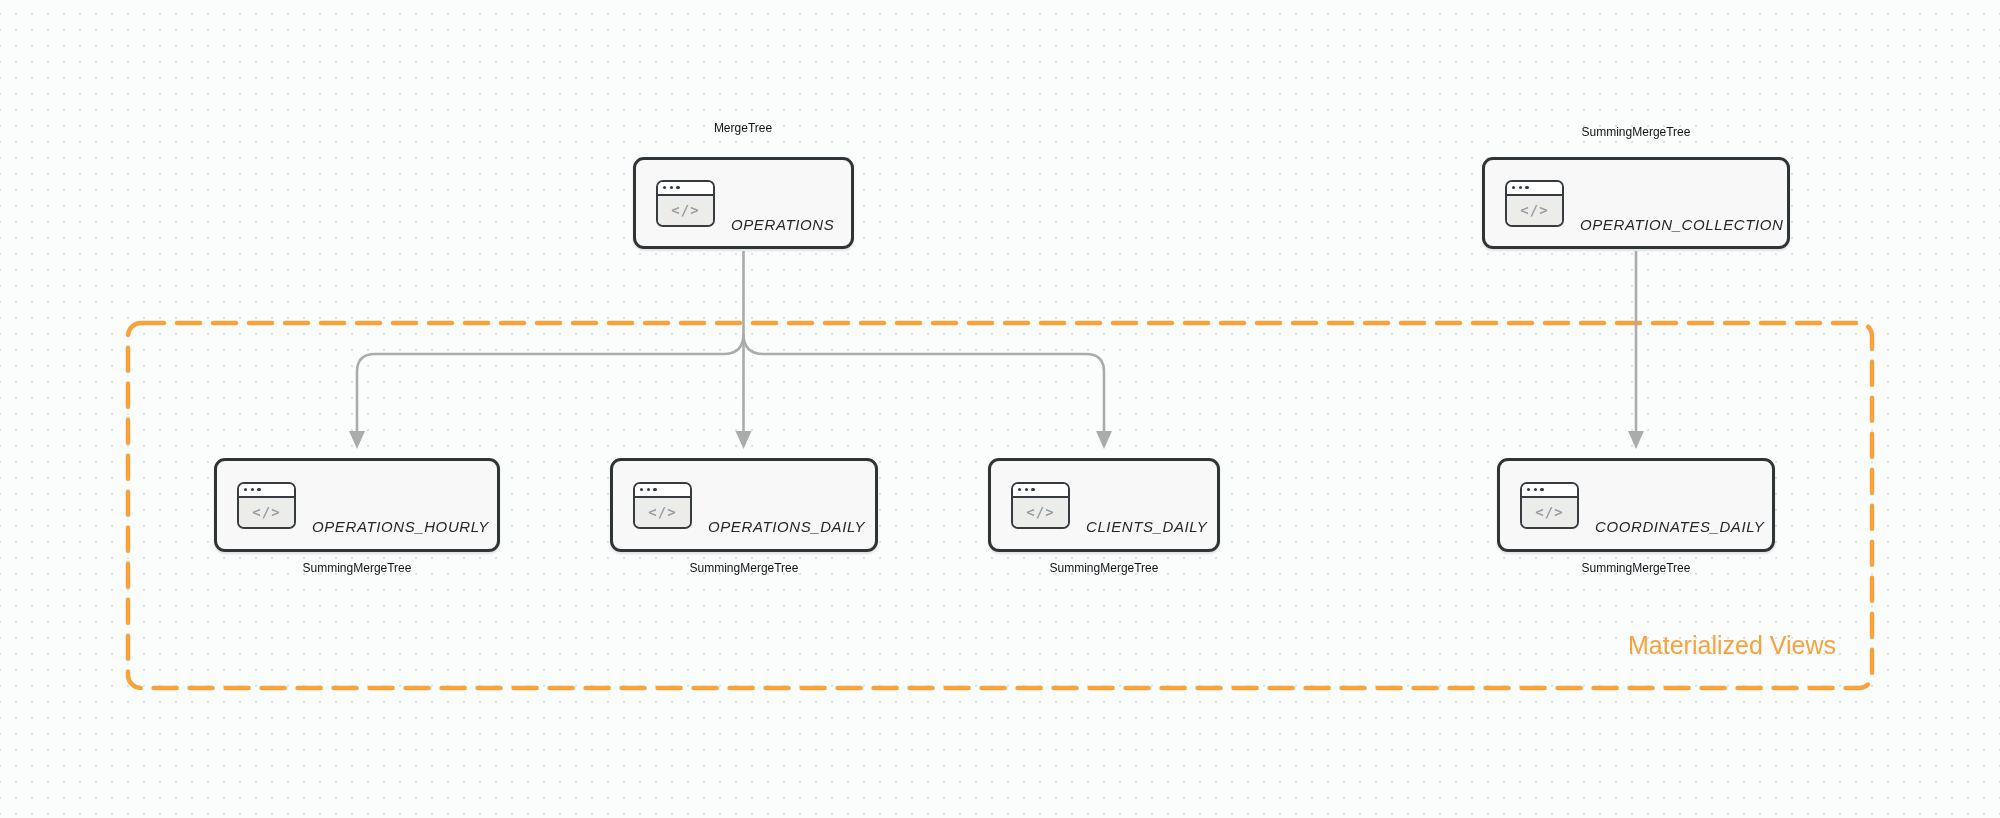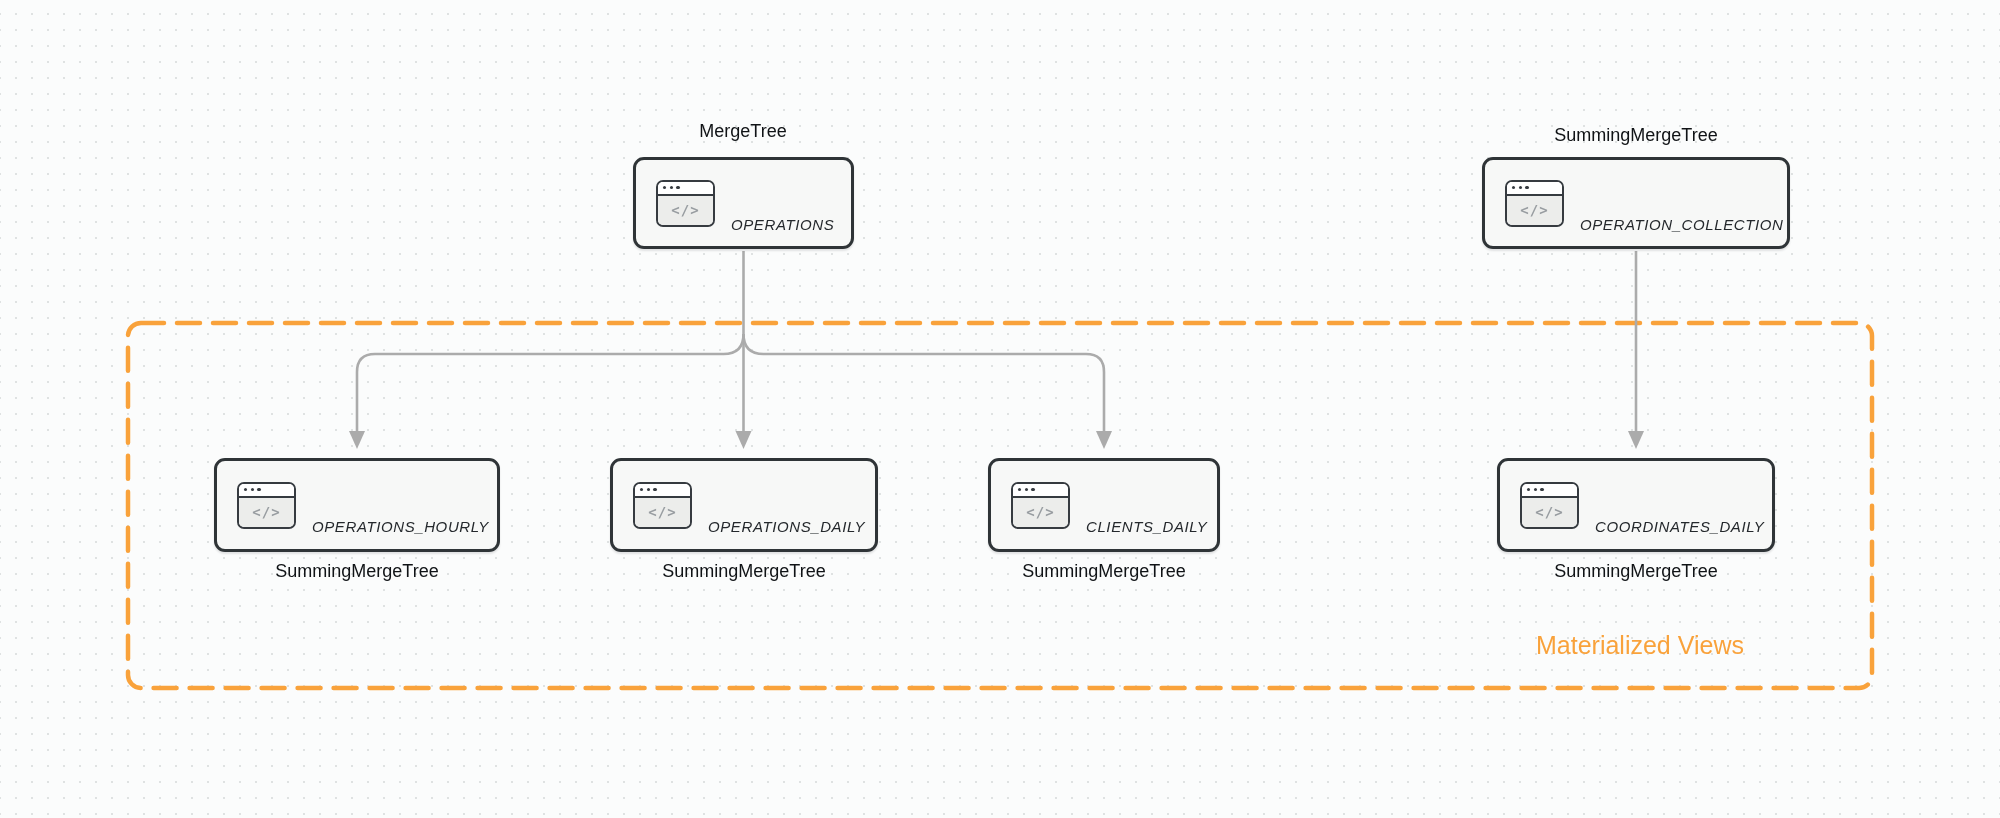--- a/index.html
+++ b/index.html
@@ -83,29 +83,30 @@
     font-style: normal;
     font-size: 14px;
     font-weight: bold;
     letter-spacing: 1px;
     color: #989da1;
   }
   .engine-label {
     position: absolute;
     width: 320px;
     text-align: center;
-    font-size: 18px;
+    font-size: 12px;
     color: #101316;
     white-space: nowrap;
   }
   .group-label {
     position: absolute;
     left: 1536px;
     top: 631px;
     width: 300px;
+    text-align: right;
     font-size: 25px;
     font-weight: 500;
     color: #f9a23b;
     white-space: nowrap;
   }
 </style>
 </head>
 <body>
 
 <div class="canvas">

